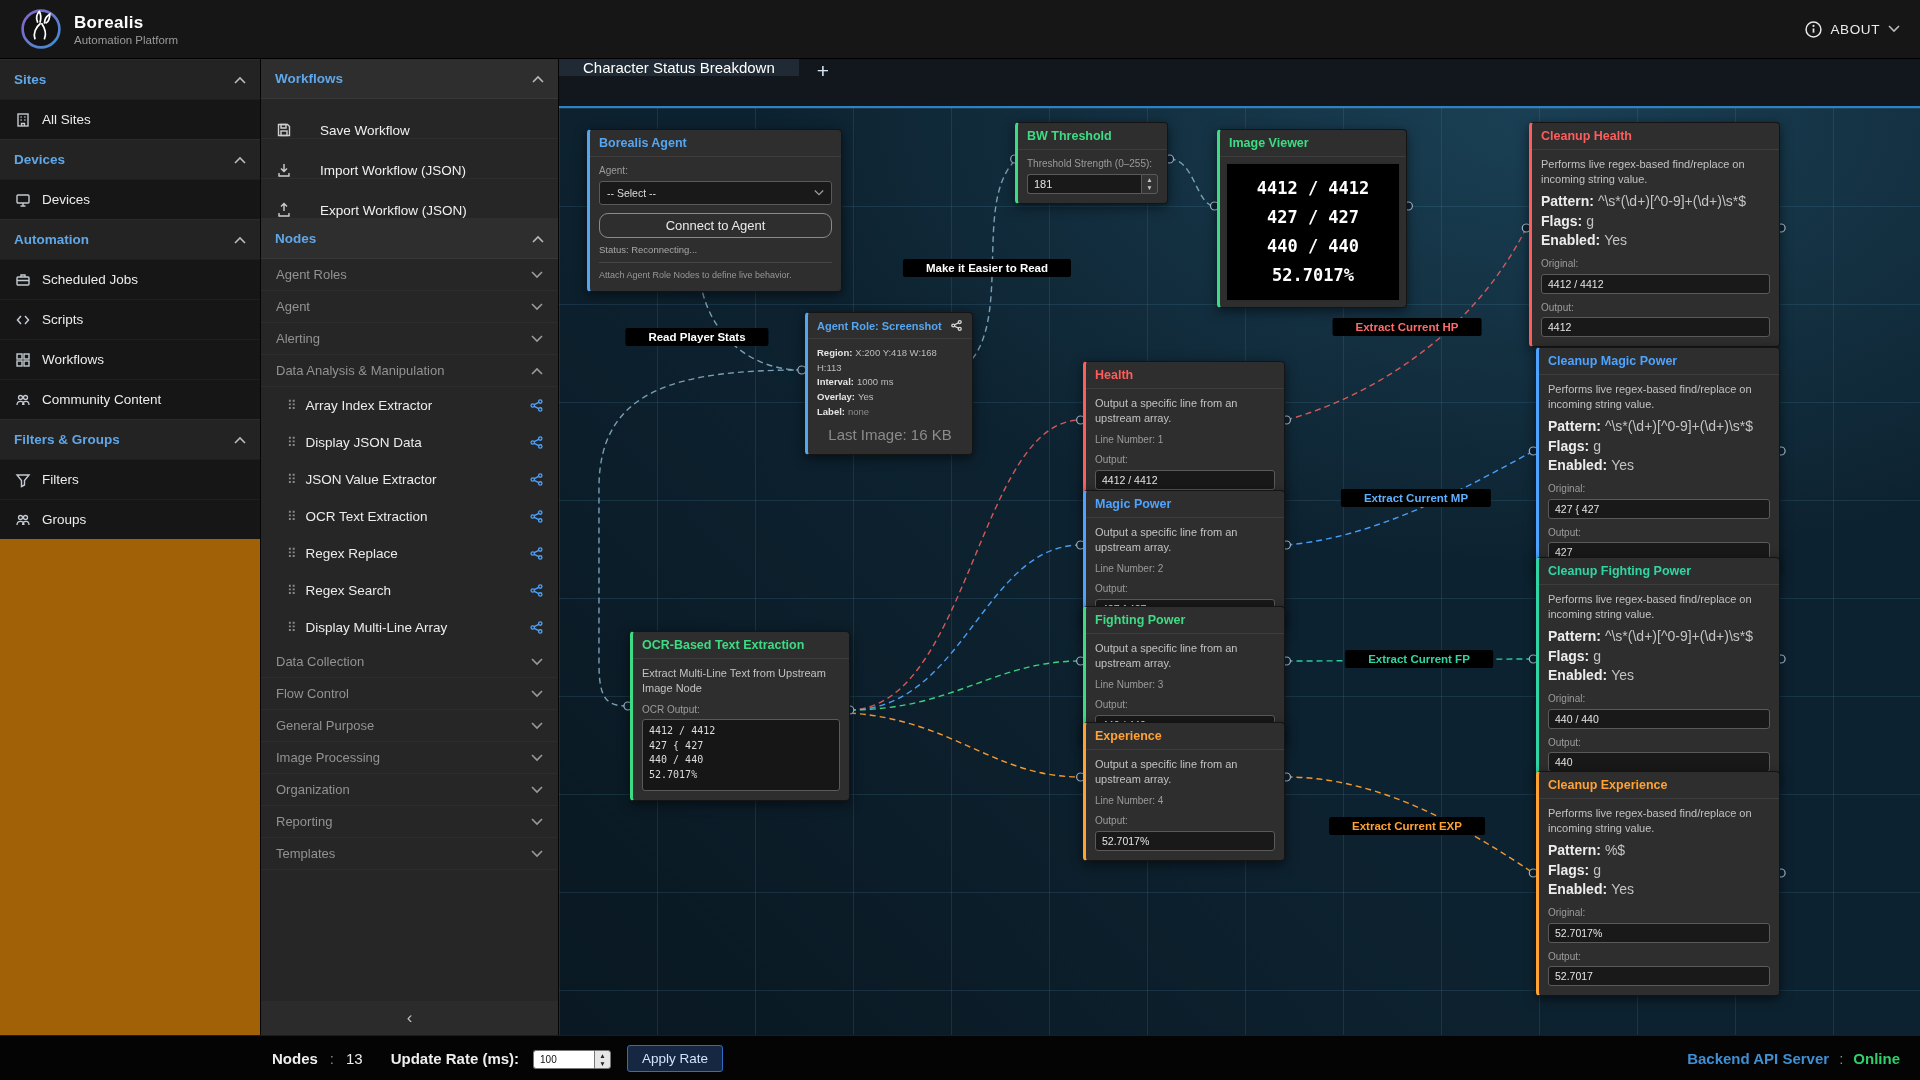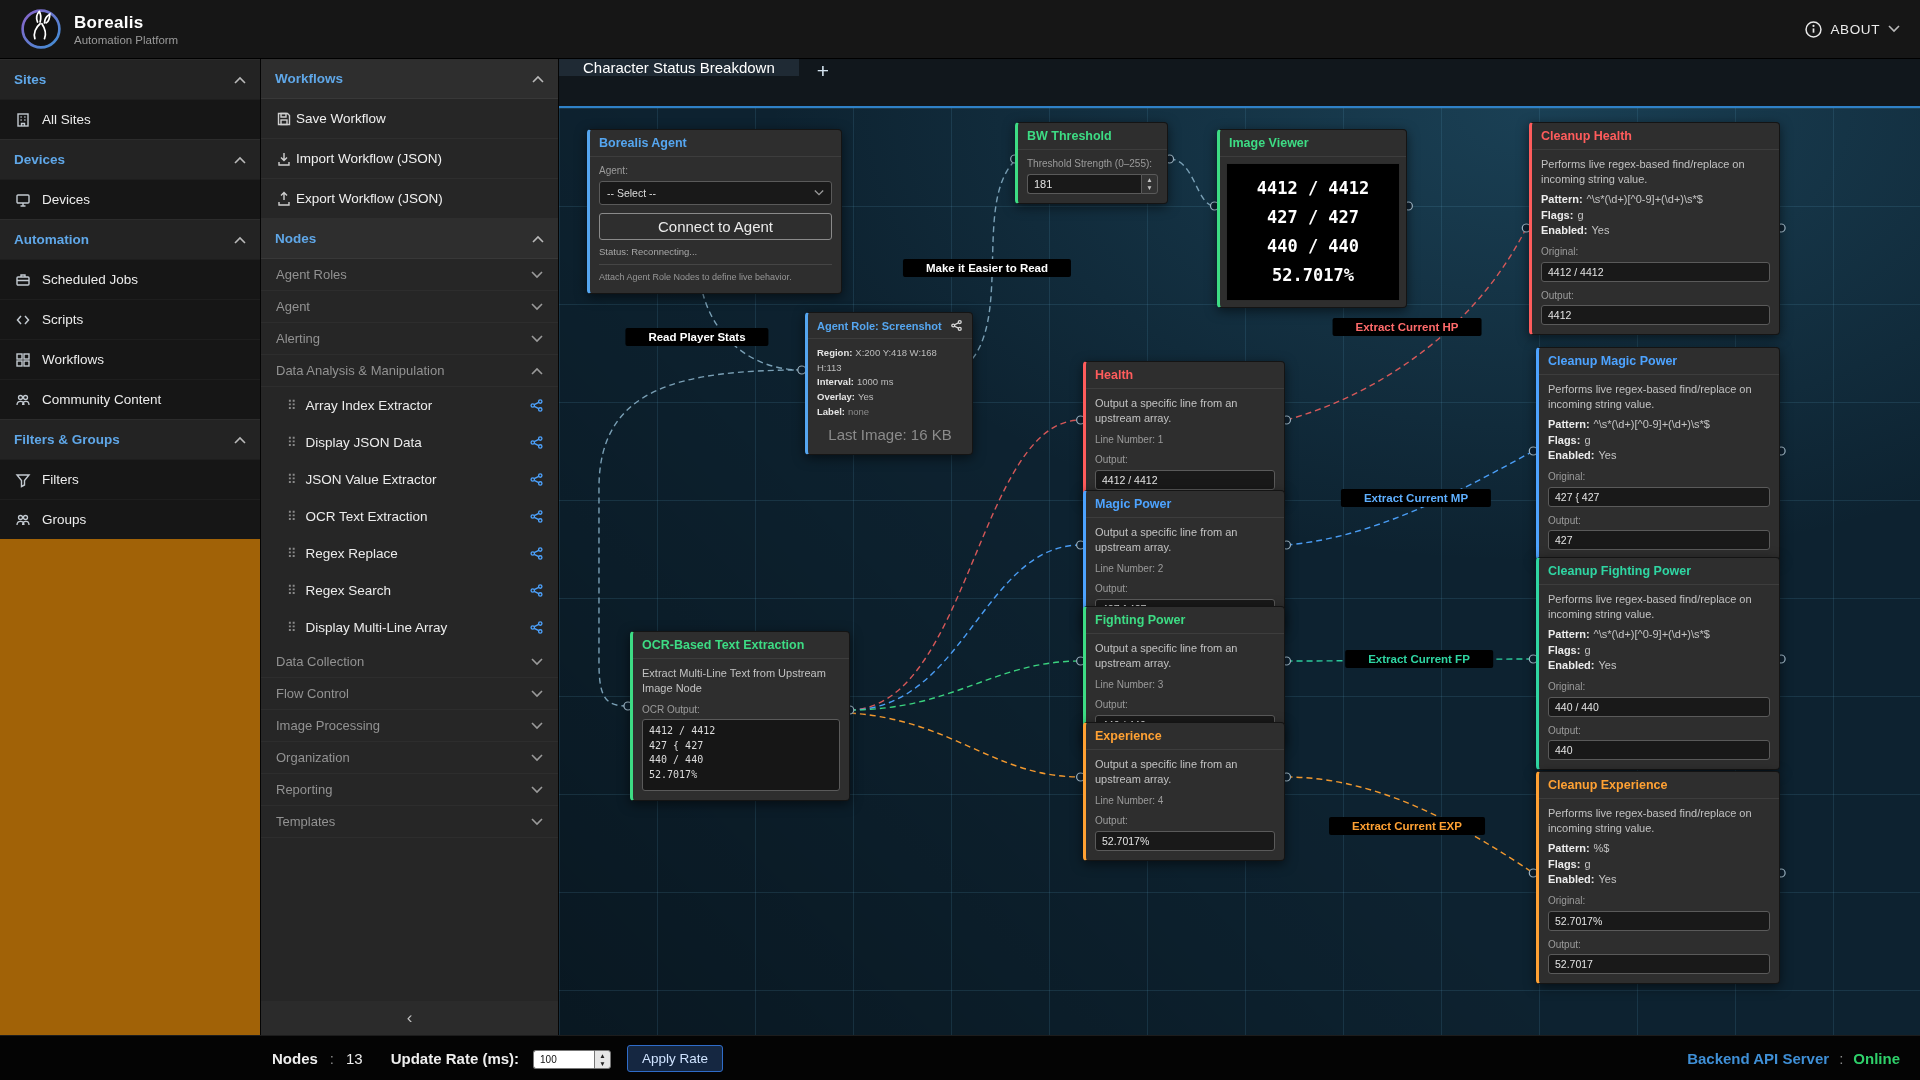--- a/index.html
+++ b/index.html
@@ -23,21 +23,21 @@
   .sb-h .chev{margin-left:auto}
   .sb-i{height:40px;display:flex;align-items:center;gap:11px;padding:0 15px;background:#161616;color:#ececec;font-size:13.5px;border-top:1px solid #1e1e1e;cursor:pointer}
   .sb-i svg{color:#c3cad1;flex:none}
   .chev{width:12px;height:8px;fill:none;stroke:#b9b9b9;stroke-width:1.6}
   .chev.dn{transform:rotate(180deg)}
 
   
   .panel{width:299px;background:#262626;flex:none;display:flex;flex-direction:column;border-left:1px solid #050505;border-right:1px solid #050505}
   .p-h{min-height:40px;display:flex;align-items:center;padding:0 14px;background:#2e2e2e;color:#5fa7e8;font-weight:bold;font-size:13.5px;border-bottom:1px solid #383838;cursor:pointer}
   .p-h .chev{margin-left:auto}
-  .p-a{min-height:40px;display:flex;align-items:center;gap:4px;padding:0 15px;color:#f0f0f0;font-size:13.5px;border-bottom:1px solid #2e2e2e;cursor:pointer}
+  .p-a{min-height:40px;display:flex;align-items:flex-end;gap:28px;padding:0 15px;color:#f0f0f0;font-size:13.5px;border-bottom:1px solid #2e2e2e;cursor:pointer}
   .p-a svg{color:#cfcfcf;flex:none}
   .p-c{min-height:32px;display:flex;align-items:center;padding:0 15px;color:#929292;font-size:13px;border-bottom:1px solid #2d2d2d;cursor:pointer}
   .p-c .chev{margin-left:auto;stroke:#9a9a9a}
   .p-i{min-height:37px;display:flex;align-items:center;gap:9px;padding:0 14px 0 26px;color:#ececec;font-size:13.5px;cursor:grab}
   .p-i .grip{color:#8a8a8a;font-size:13px}
   .p-i .share{margin-left:auto;color:#4da3ff}
   .p-collapse{height:34px;margin-top:auto;background:#2b2b2b;display:flex;align-items:center;justify-content:center;color:#c0c0c0;font-size:17px;cursor:pointer}
 
   
   .stage{flex:1;display:flex;flex-direction:column;min-width:0}
@@ -58,31 +58,31 @@
   .cn{fill:#0e2130;stroke:#a9c2d2;stroke-width:1.2}
 
   
   .node{position:absolute;background:#2e2e2e;border:1px solid #141414;border-left:3px solid var(--ac);border-radius:4px;box-shadow:0 3px 12px rgba(0,0,0,.55);color:#c9c9c9}
   .nt{padding:6px 9px;font-weight:bold;font-size:12.5px;color:var(--ac);border-bottom:1px solid #3d3d3d;display:flex;align-items:center;gap:6px}
   .nt .share{margin-left:auto;color:#d8d8d8}
   .nb{padding:7px 9px 9px;font-size:11px;line-height:1.35}
   .ndesc{color:#c2c2c2}
   .nlbl{font-size:10px;color:#9b9b9b;margin:7px 0 3px}
   .ninp{display:block;width:100%;background:#191919;border:1px solid #5a5a5a;border-radius:3px;color:#e4e4e4;font-size:10.5px;padding:3px 6px;font-family:"Liberation Sans",sans-serif}
-  .kv2{margin-top:5px;font-size:11px;color:#c4c4c4}
+  .kv2{margin-top:5px;font-size:14px;color:#c4c4c4}
   .kv2 b{color:#ececec;margin-right:4px}
   .num{display:flex;margin-top:3px}
   .num input{flex:1;min-width:0;background:#191919;border:1px solid #5a5a5a;border-right:none;border-radius:3px 0 0 3px;color:#e4e4e4;font-size:11px;padding:3px 6px;-moz-appearance:textfield;appearance:textfield;font-family:"Liberation Sans",sans-serif}
   .num input::-webkit-outer-spin-button,.num input::-webkit-inner-spin-button{-webkit-appearance:none}
   .spin{width:17px;background:#333;border:1px solid #5a5a5a;border-radius:0 3px 3px 0;display:flex;flex-direction:column;align-items:center;justify-content:center;color:#c4c4c4;font-size:6.5px;line-height:1.1}
   .num.light input{background:#fff;color:#111;border-color:#777}
   .num.light .spin{background:#e6e6e6;color:#222;border-color:#777}
   .sel{display:flex;align-items:center;background:#191919;border:1px solid #5a5a5a;border-radius:3px;padding:4px 7px;font-size:10.5px;color:#ddd;margin-top:3px;cursor:pointer}
   .sel .chev{margin-left:auto;width:10px;stroke:#9a9a9a}
-  .btn{display:block;width:100%;background:#2e2e2e;border:1px solid #8a8a8a;border-radius:3px;color:#eaeaea;font-size:15px;padding:4px 0;margin-top:8px;text-align:center;cursor:pointer;font-family:"Liberation Sans",sans-serif}
+  .btn{display:block;width:100%;background:#2e2e2e;border:1px solid #8a8a8a;border-radius:9px;color:#eaeaea;font-size:13px;padding:4px 0;margin-top:8px;text-align:center;cursor:pointer;font-family:"Liberation Sans",sans-serif}
   .nstatus{font-size:9.5px;color:#a8a8a8;margin-top:6px}
   .nhint{font-size:9px;color:#979797;margin-top:6px;padding-top:6px;border-top:1px solid #454545}
   .screen{background:#000;border:1px solid #2c2c2c;margin:6px;padding:10px 4px;text-align:center;font-family:"DejaVu Sans Mono",monospace;color:#fff;font-size:17px;font-weight:bold;line-height:1.7}
   .kv{font-size:9.5px;line-height:1.55;color:#bdbdbd}
   .kv b{color:#e4e4e4;margin-right:3px}
   .dim{color:#8b8b8b}
   .nfoot{font-size:15px;color:#8b8b8b;margin-top:5px;text-align:center}
   .ta{display:block;width:100%;height:72px;background:#161616;border:1px solid #5a5a5a;border-radius:3px;color:#ddd;font-family:"DejaVu Sans Mono",monospace;font-size:10px;line-height:1.45;padding:4px 6px;resize:none}
   .elabel{position:absolute;transform:translate(-50%,-50%);background:#000;padding:3px 23px;font-size:11.5px;font-weight:bold;color:#fff;border-radius:2px;white-space:nowrap}
   .lr{color:#ff6b6b}.lb{color:#5fb0ff}.lt{color:#2fd6a3}.lo{color:#ffa133}
@@ -344,20 +344,26 @@
         </svg>
     </div>
     <div class="p-c">
       <span>Data Collection</span>
       <svg class="chev dn" viewBox="0 0 12 8">
           <path d="M1 7l5-5 5 5"></path>
         </svg>
     </div>
     <div class="p-c">
       <span>Flow Control</span>
+      <svg class="chev dn" viewBox="0 0 12 8">
+          <path d="M1 7l5-5 5 5"></path>
+        </svg>
+    </div>
+    <div class="p-c">
+      <span>General Purpose</span>
       <svg class="chev dn" viewBox="0 0 12 8">
           <path d="M1 7l5-5 5 5"></path>
         </svg>
     </div>
     <div class="p-c">
       <span>Image Processing</span>
       <svg class="chev dn" viewBox="0 0 12 8">
           <path d="M1 7l5-5 5 5"></path>
         </svg>
     </div>

